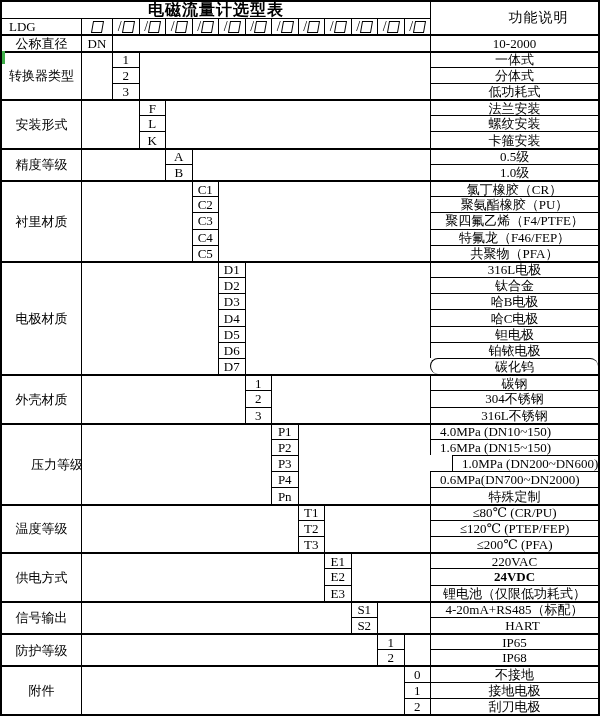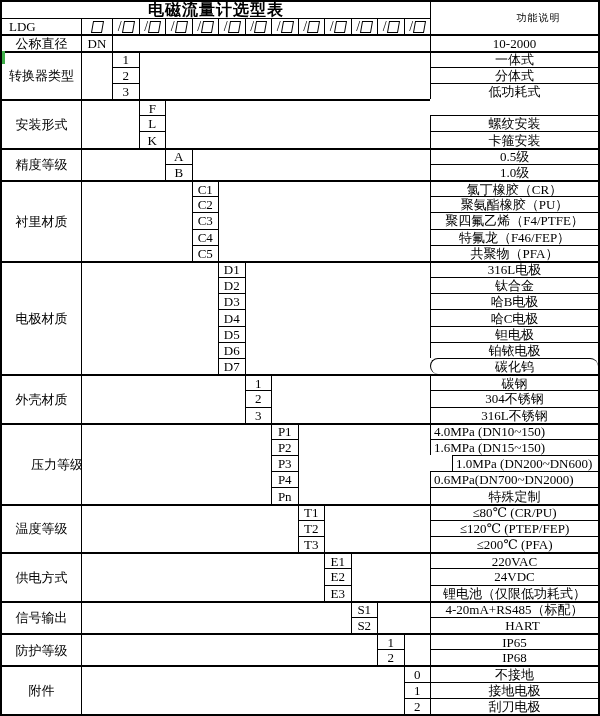--- a/index.html
+++ b/index.html
@@ -18,24 +18,24 @@
     border-left:1px solid #000;
     border-top:1px solid #000;
     display:flex;align-items:center;justify-content:center;
     font-size:13px;line-height:1;white-space:nowrap;overflow:hidden;
     box-sizing:border-box;
   }
   .c1{border-left:none;}
   .r1{border-top:none;}
   .tk{border-top-width:2px;}
   .title-cell{font-weight:bold;font-size:16px;letter-spacing:1px;}
-  .hdr-cell{font-size:10px;letter-spacing:1px;padding-left:48px;}
+  .hdr-cell{font-size:14px;letter-spacing:1px;padding-left:48px;}
   .ldg-cell{justify-content:flex-start;padding-left:7px;}
   .label-cell{font-size:13px;letter-spacing:0px;}
-  .left-align{justify-content:flex-start;padding-left:3px;}
+  .left-align{justify-content:flex-start;padding-left:9px;}
   .cbox{width:9px;height:10px;border:1px solid #000;display:inline-block;transform:skewX(-10deg);flex:none;}
   .slash{font-size:14px;margin-right:1px;font-style:normal;}
   .green-mark{position:absolute;left:0;top:49px;width:3px;height:13px;background:#3fae49;}
 </style>
 </head>
 <body>
 
 <div class="sheet" id="grid">
   <div class="cell c1 r1 title-cell" style="grid-area:1/1/2/15">电磁流量计选型表</div>
   <div class="cell r1 hdr-cell" style="grid-area:1/15/3/16">功能说明</div>
@@ -101,20 +101,21 @@
     <div class="cell tk" style="grid-area: 4 / 3 / 5 / 4;">1</div>
     <div class="cell tk " style="grid-area: 4 / 15 / 5 / 16;">一体式</div>
     <div class="cell " style="grid-area: 5 / 3 / 6 / 4;">2</div>
     <div class="cell " style="grid-area: 5 / 15 / 6 / 16;">分体式</div>
     <div class="cell " style="grid-area: 6 / 3 / 7 / 4;">3</div>
     <div class="cell " style="grid-area: 6 / 15 / 7 / 16;">低功耗式</div>
     <div class="cell tk" style="grid-area: 4 / 4 / 7 / 15;"></div>
     <div class="cell c1 tk label-cell" style="grid-area: 7 / 1 / 10 / 2;">安装形式</div>
     <div class="cell tk" style="grid-area: 7 / 2 / 10 / 4;"></div>
     <div class="cell tk" style="grid-area: 7 / 4 / 8 / 5;">F</div>
+    <div class="cell tk " style="grid-area: 7 / 15 / 8 / 16;">法兰安装</div>
     <div class="cell " style="grid-area: 8 / 4 / 9 / 5;">L</div>
     <div class="cell " style="grid-area: 8 / 15 / 9 / 16;">螺纹安装</div>
     <div class="cell " style="grid-area: 9 / 4 / 10 / 5;">K</div>
     <div class="cell " style="grid-area: 9 / 15 / 10 / 16;">卡箍安装</div>
     <div class="cell tk" style="grid-area: 7 / 5 / 10 / 15;"></div>
     <div class="cell c1 tk label-cell" style="grid-area: 10 / 1 / 12 / 2;">精度等级</div>
     <div class="cell tk" style="grid-area: 10 / 2 / 12 / 5;"></div>
     <div class="cell tk" style="grid-area: 10 / 5 / 11 / 6;">A</div>
     <div class="cell tk " style="grid-area: 10 / 15 / 11 / 16;">0.5级</div>
     <div class="cell " style="grid-area: 11 / 5 / 12 / 6;">B</div>
@@ -179,21 +180,21 @@
     <div class="cell " style="grid-area: 33 / 10 / 34 / 11;">T2</div>
     <div class="cell " style="grid-area: 33 / 15 / 34 / 16;">≤120℃ (PTEP/FEP)</div>
     <div class="cell " style="grid-area: 34 / 10 / 35 / 11;">T3</div>
     <div class="cell " style="grid-area: 34 / 15 / 35 / 16;">≤200℃ (PFA)</div>
     <div class="cell tk" style="grid-area: 32 / 11 / 35 / 15;"></div>
     <div class="cell c1 tk label-cell" style="grid-area: 35 / 1 / 38 / 2;">供电方式</div>
     <div class="cell tk" style="grid-area: 35 / 2 / 38 / 11;"></div>
     <div class="cell tk" style="grid-area: 35 / 11 / 36 / 12;">E1</div>
     <div class="cell tk " style="grid-area: 35 / 15 / 36 / 16;">220VAC</div>
     <div class="cell " style="grid-area: 36 / 11 / 37 / 12;">E2</div>
-    <div class="cell " style="grid-area: 36 / 15 / 37 / 16;">24VDC</div>
+    <div class="cell " style="grid-area: 36 / 15 / 37 / 16; font-weight: bold;">24VDC</div>
     <div class="cell " style="grid-area: 37 / 11 / 38 / 12;">E3</div>
     <div class="cell " style="grid-area: 37 / 15 / 38 / 16;">锂电池（仅限低功耗式）</div>
     <div class="cell tk" style="grid-area: 35 / 12 / 38 / 15;"></div>
     <div class="cell c1 tk label-cell" style="grid-area: 38 / 1 / 40 / 2;">信号输出</div>
     <div class="cell tk" style="grid-area: 38 / 2 / 40 / 12;"></div>
     <div class="cell tk" style="grid-area: 38 / 12 / 39 / 13;">S1</div>
     <div class="cell tk " style="grid-area: 38 / 15 / 39 / 16;">4-20mA+RS485（标配）</div>
     <div class="cell " style="grid-area: 39 / 12 / 40 / 13;">S2</div>
     <div class="cell " style="grid-area: 39 / 15 / 40 / 16; padding-left: 16px;">HART</div>
     <div class="cell tk" style="grid-area: 38 / 13 / 40 / 15;"></div>

